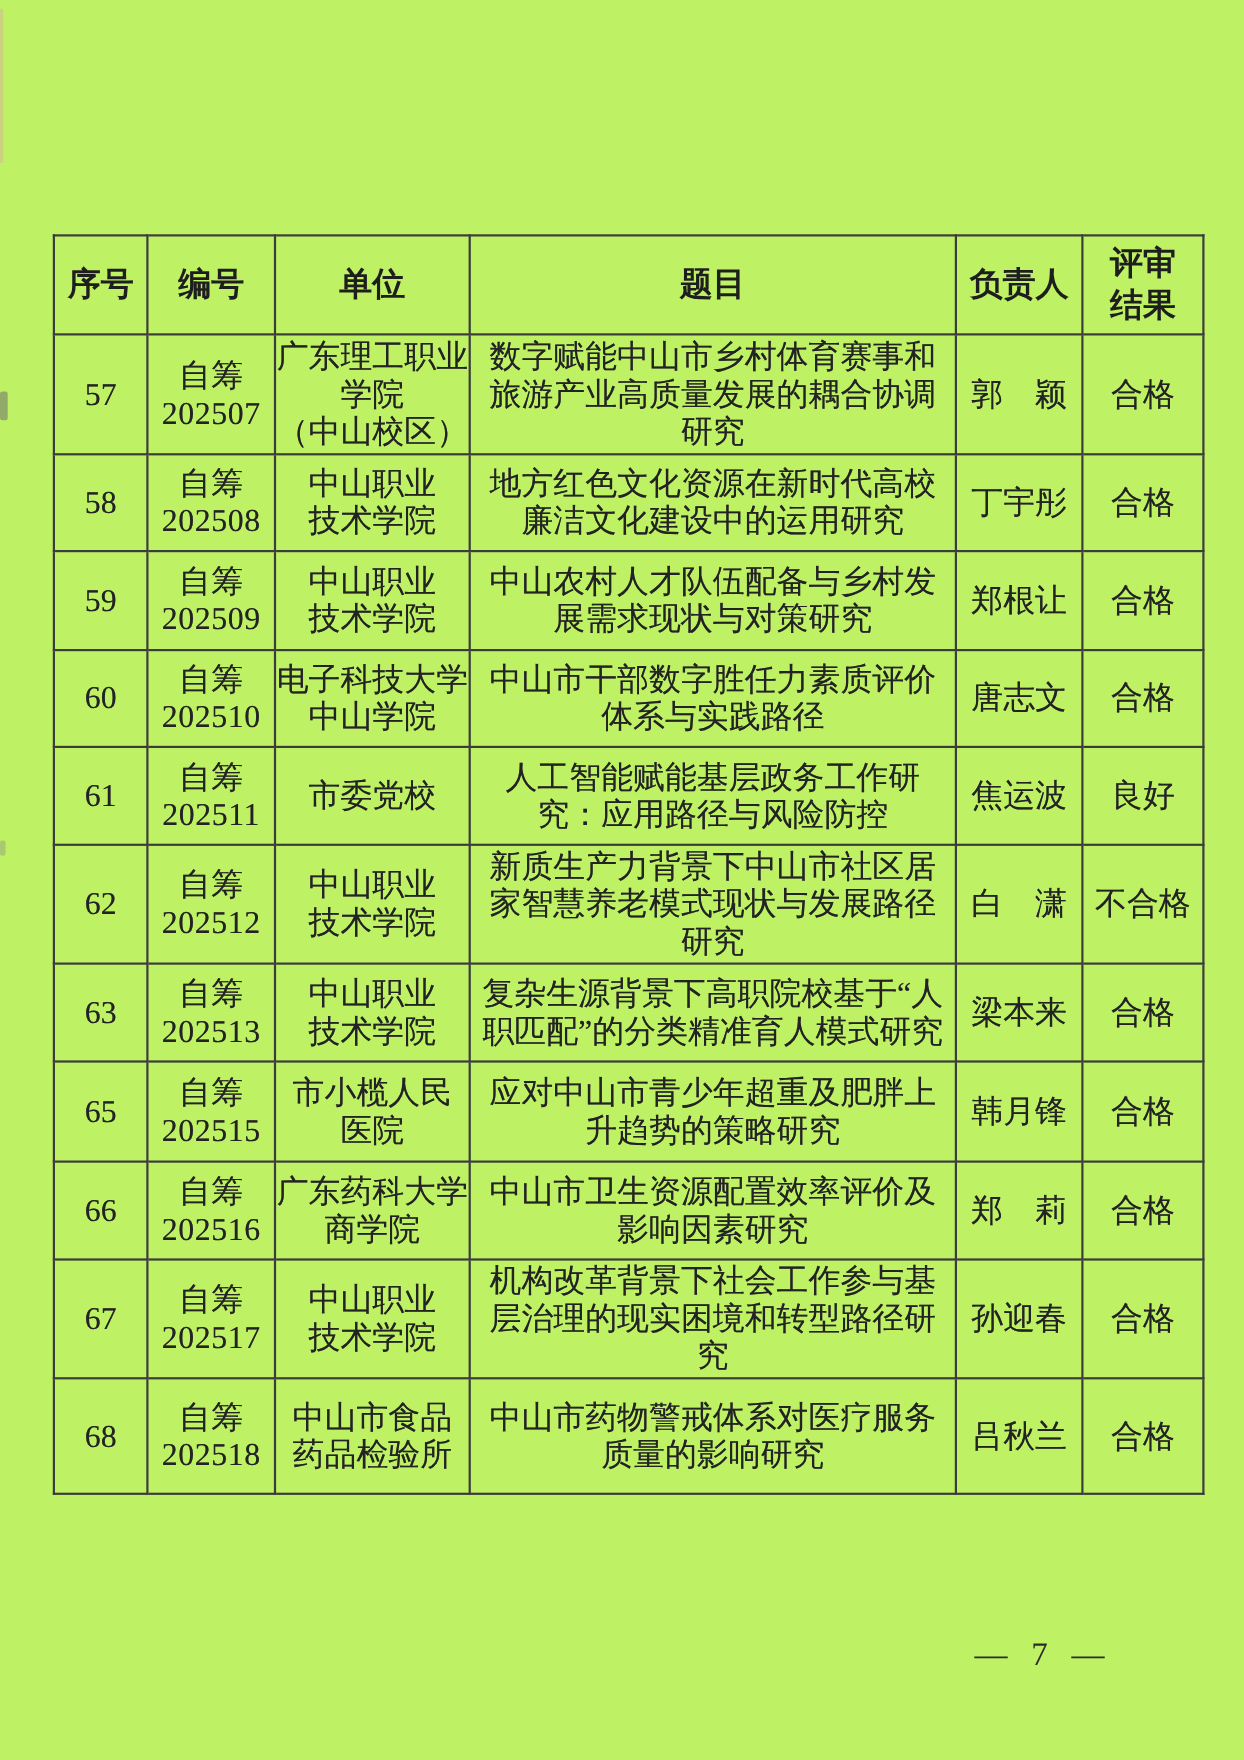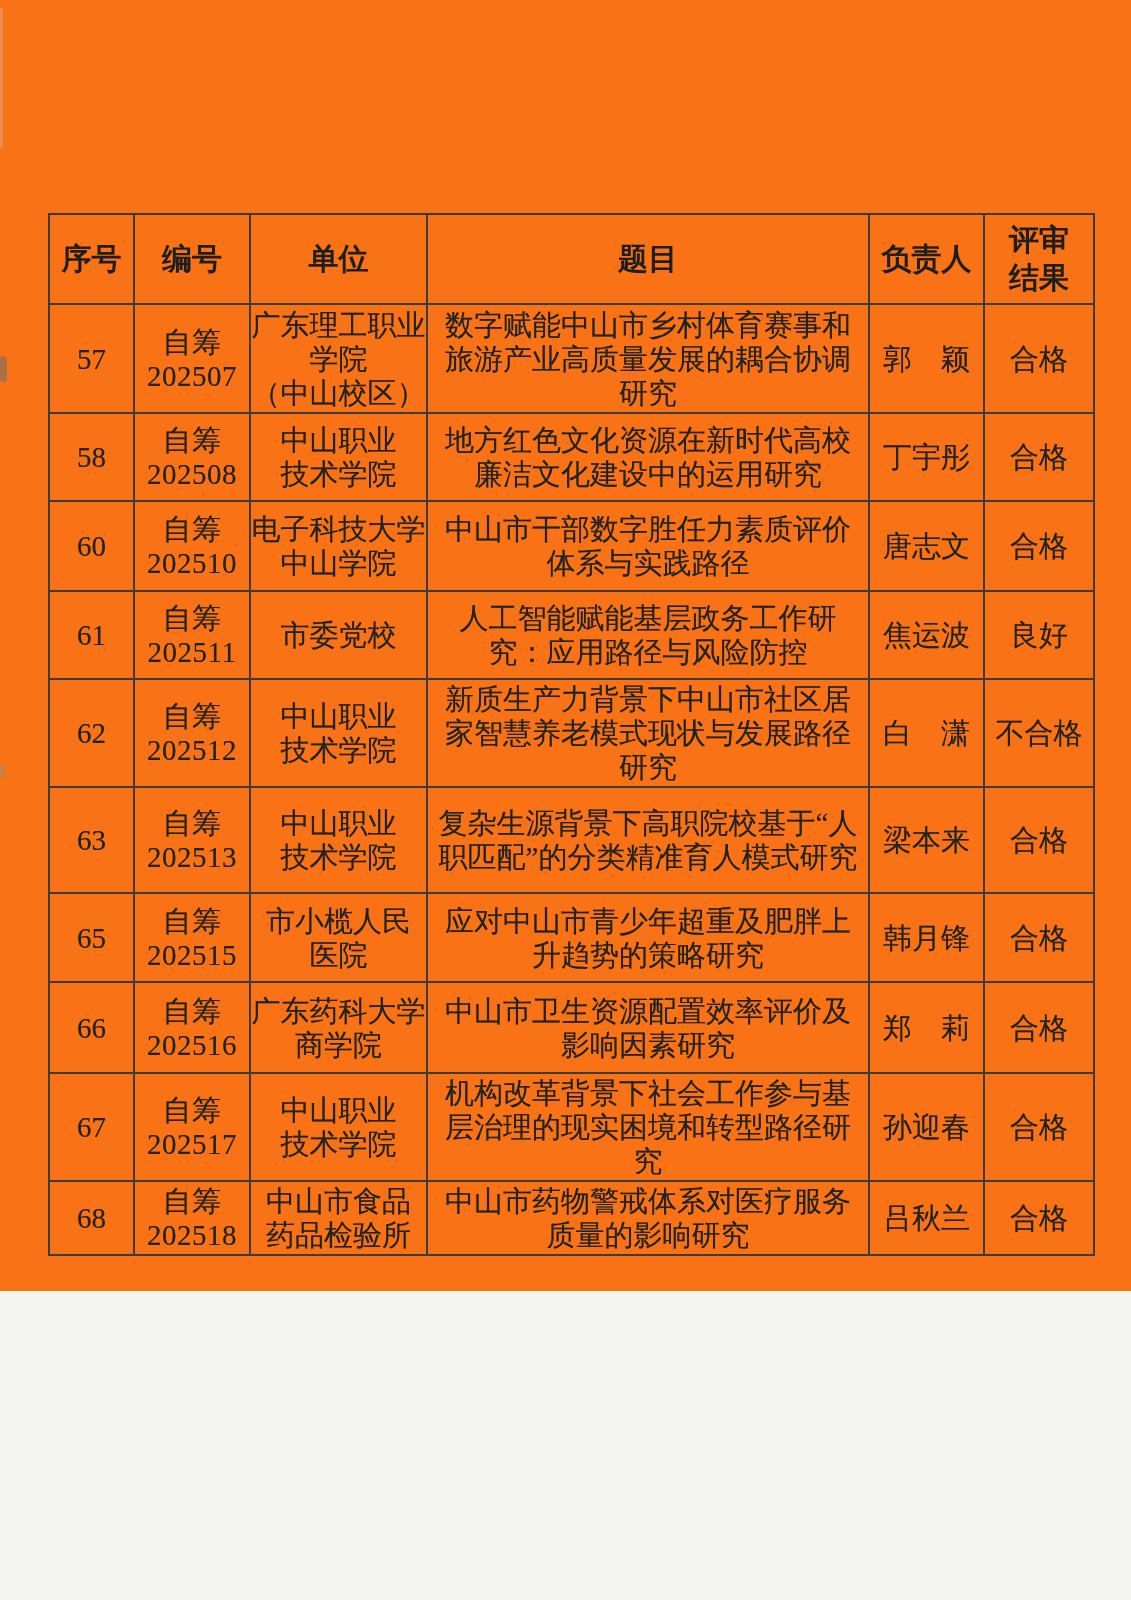--- a/index.html
+++ b/index.html
@@ -8,22 +8,22 @@
   }
   body {
     width: 1131px;
     height: 1600px;
     background: #f4f4f2;
     font-family: "Liberation Serif", "DejaVu Serif", serif;
   }
   .sheet {
     position: relative;
     width: 1131px;
-    height: 1291px;
-    background: #f97316;
+    height: 1600px;
+    background: #bef264;
     overflow: hidden;
   }
   table.results {
     position: absolute;
     left: 48px;
     top: 213px;
     width: 1045px;
     border-collapse: collapse;
     table-layout: fixed;
   }
@@ -138,20 +138,31 @@
         <td class="c-code">自筹
 202508</td>
         <td class="c-unit">中山职业
 技术学院</td>
         <td class="c-title">地方红色文化资源在新时代高校
 廉洁文化建设中的运用研究</td>
         <td class="c-leader">丁宇彤</td>
         <td class="c-result">合格</td>
       </tr>
       <tr>
+        <td class="c-seq">59</td>
+        <td class="c-code">自筹
+202509</td>
+        <td class="c-unit">中山职业
+技术学院</td>
+        <td class="c-title">中山农村人才队伍配备与乡村发
+展需求现状与对策研究</td>
+        <td class="c-leader">郑根让</td>
+        <td class="c-result">合格</td>
+      </tr>
+      <tr>
         <td class="c-seq">60</td>
         <td class="c-code">自筹
 202510</td>
         <td class="c-unit">电子科技大学
 中山学院</td>
         <td class="c-title">中山市干部数字胜任力素质评价
 体系与实践路径</td>
         <td class="c-leader">唐志文</td>
         <td class="c-result">合格</td>
       </tr>

